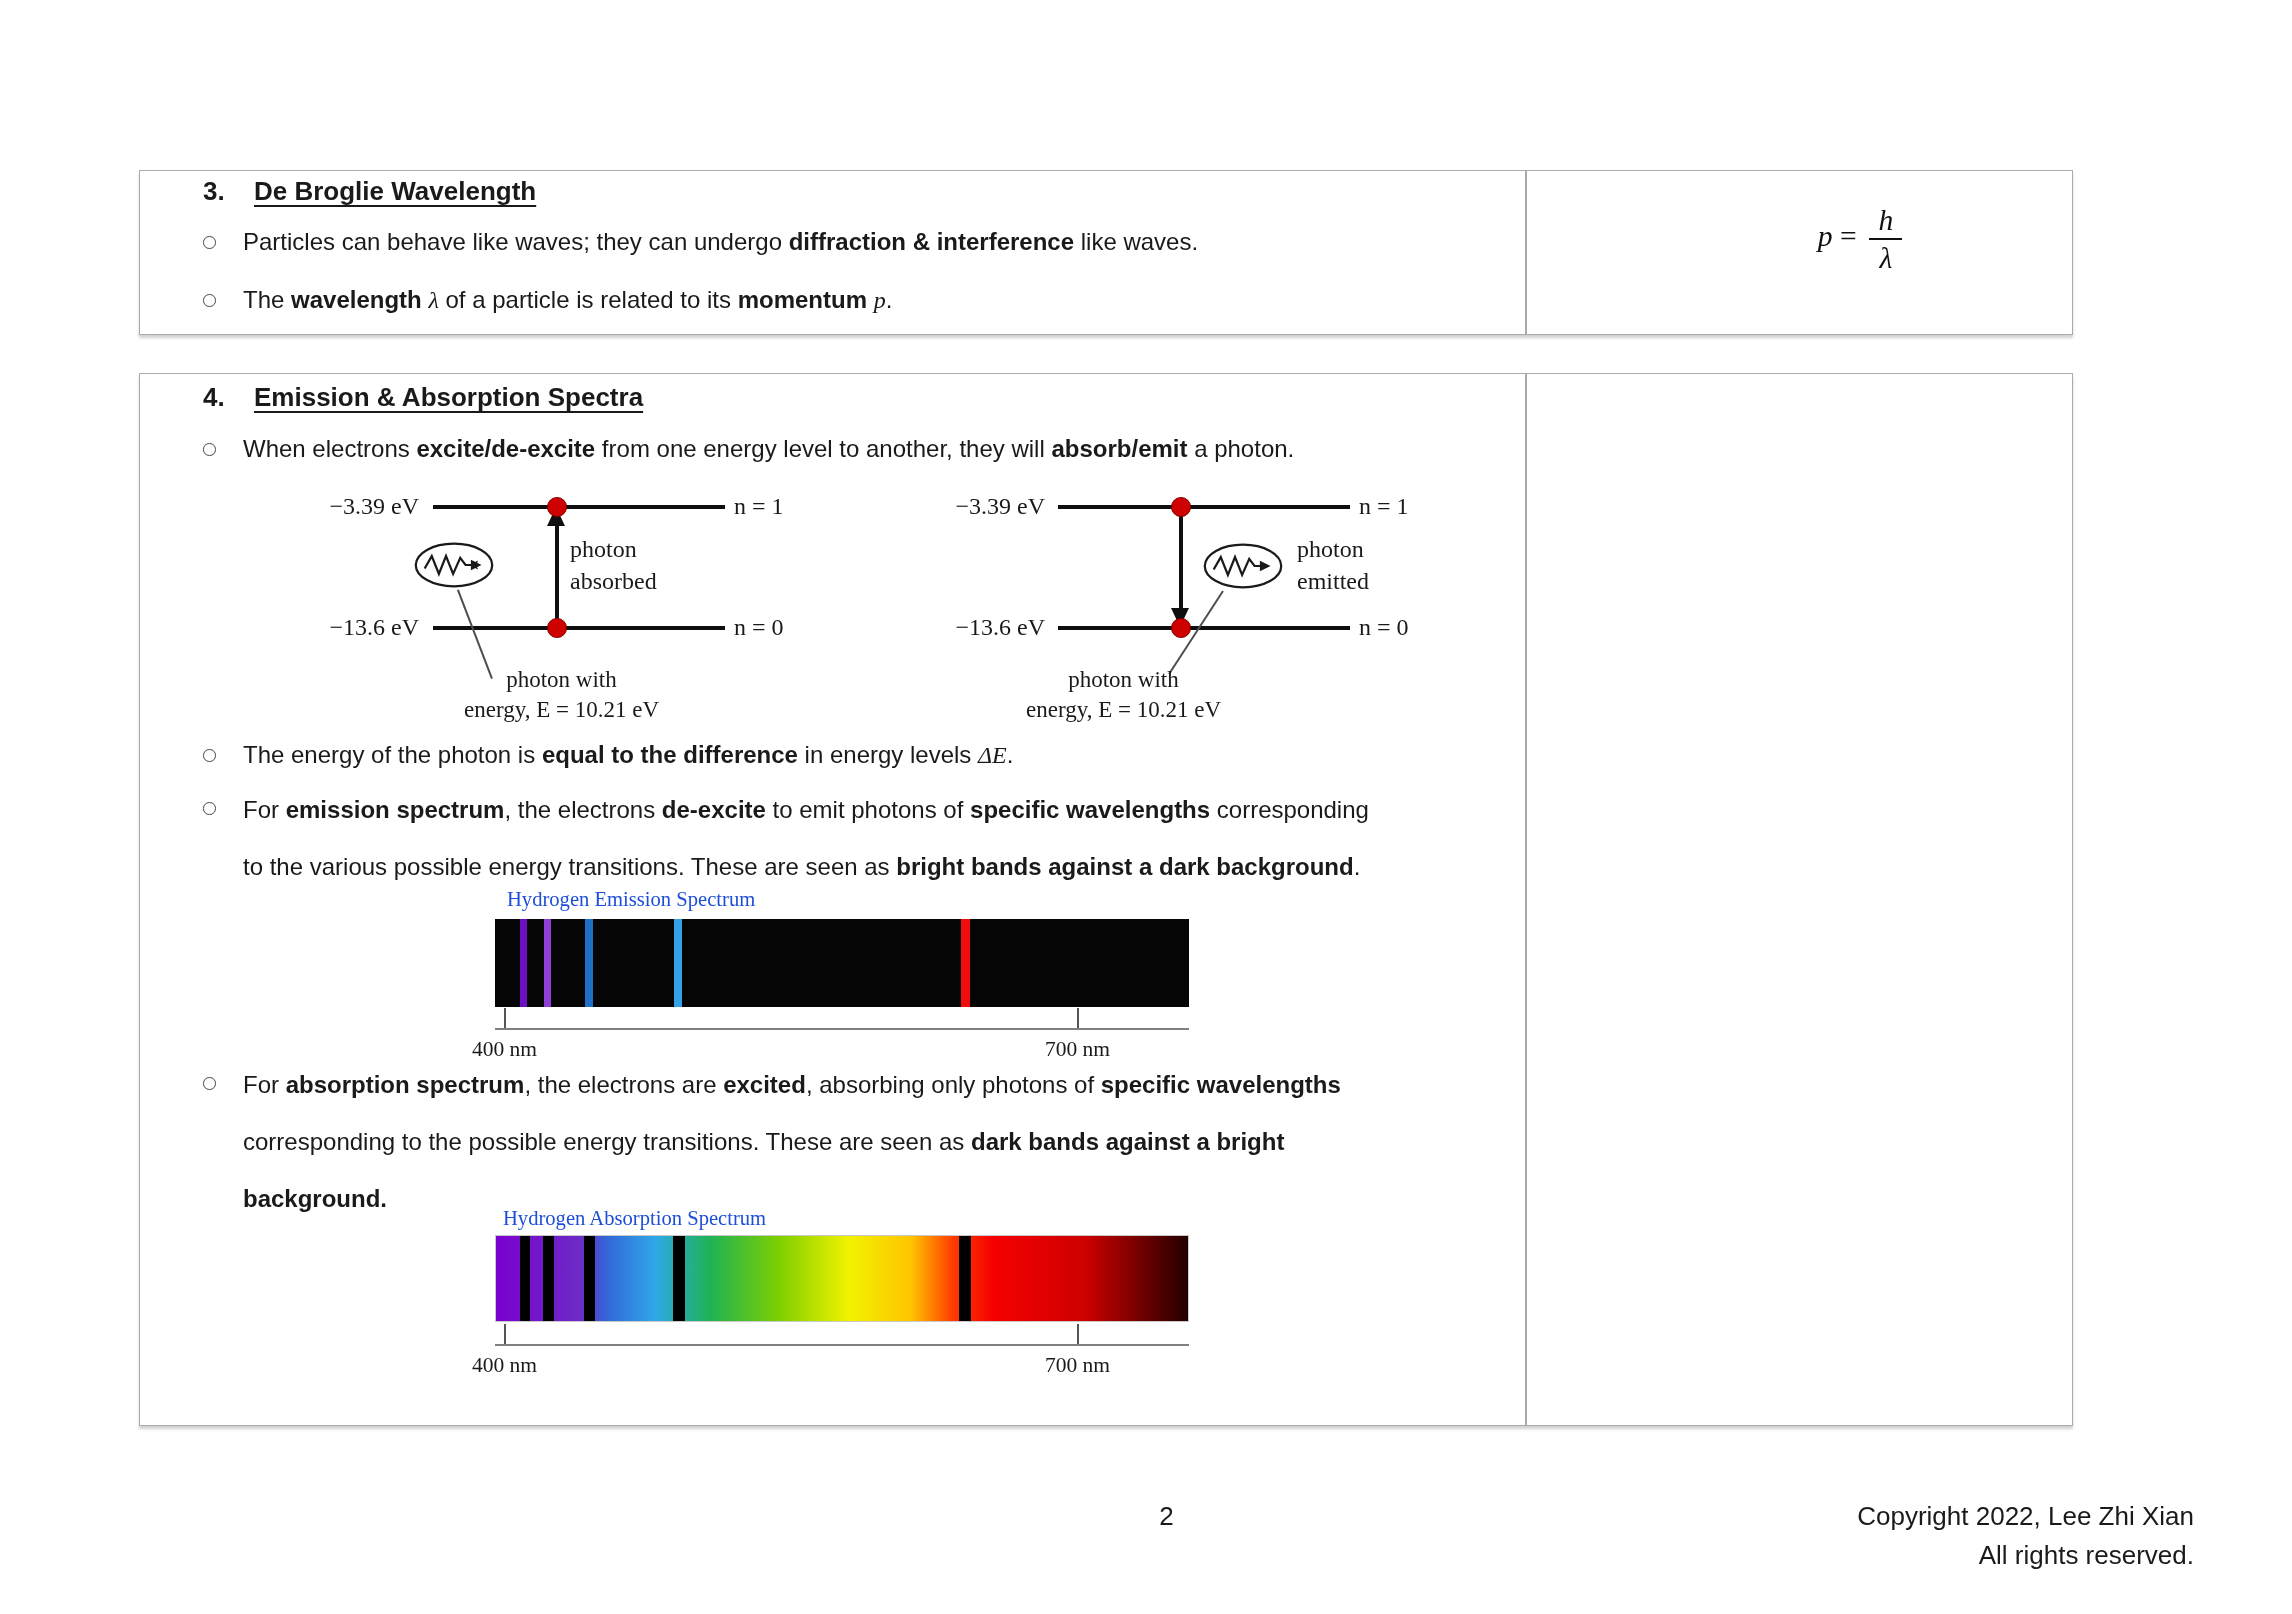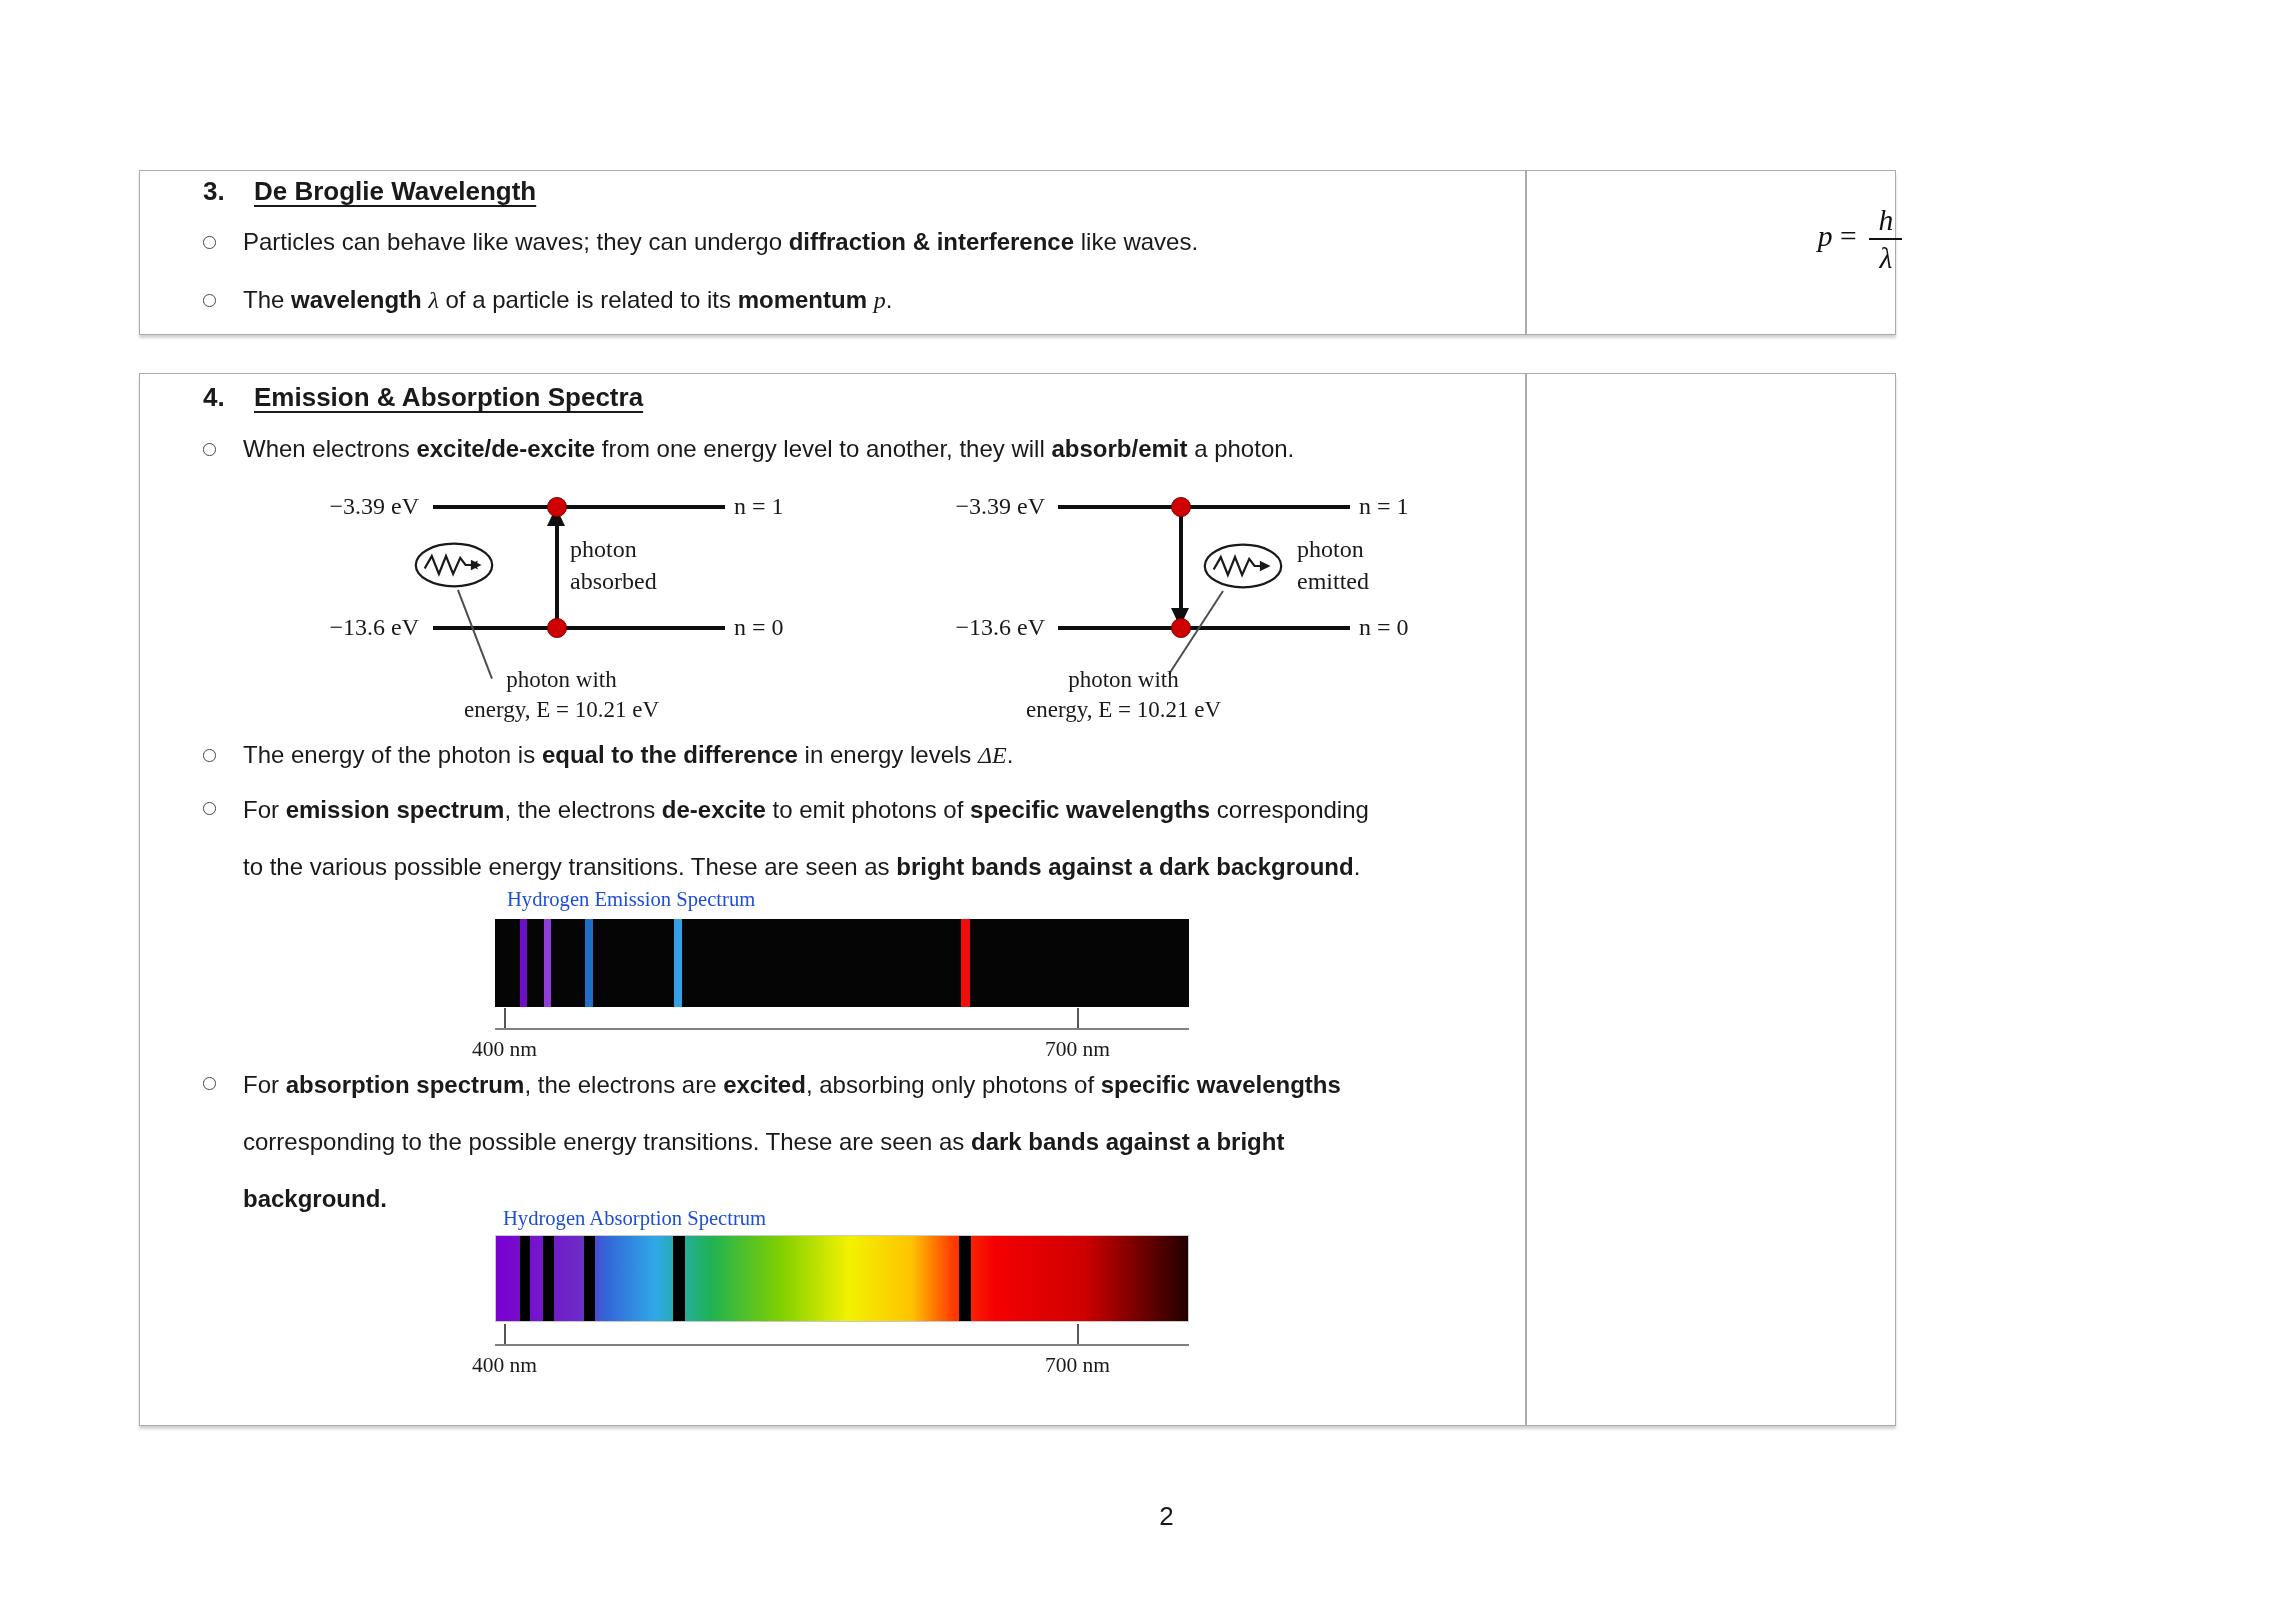--- a/index.html
+++ b/index.html
@@ -6,21 +6,21 @@
   html,body { background:#ffffff; }
   .page {
     position:relative; width:2293px; height:1615px; background:#ffffff;
     font-family:"Liberation Sans", sans-serif; color:#1a1a1a; overflow:hidden;
   }
   
   .header { position:absolute; top:90px; right:99px; text-align:right; font-size:26px; line-height:37px; }
   .footer-page { position:absolute; left:139px; top:1501px; width:2055px; text-align:center; font-size:26px; }
   .footer-copy { position:absolute; right:99px; top:1497px; text-align:right; font-size:26px; line-height:39px; }
   
-  .box { position:absolute; left:139px; width:1757px; border:1.8px solid #ababab; background:#fff;
+  .box { position:absolute; left:139px; width:1934px; border:1.8px solid #ababab; background:#fff;
          box-shadow:0 3.6px 2.7px rgba(0,0,0,0.18); }
   .box1 { top:170px; height:165px; }
   .box2 { top:373px; height:1053px; }
   .vdivider { position:absolute; top:0; bottom:0; left:1385px; width:1.8px; background:#ababab; }
   .sec-title { position:absolute; left:63px; font-size:26px; font-weight:700; }
   .sec-num { display:inline-block; width:51px; }
   .u { text-decoration:underline; text-decoration-thickness:2.2px; text-underline-offset:4.5px; }
   .bullet-marker { position:absolute; left:63px; width:12.5px; height:12.5px; border:1.8px solid #4a4a4a;
                    border-radius:50%; background:#fff; }
   .btext { position:absolute; left:103px; width:1272px; font-size:24px; line-height:30px; white-space:pre-wrap; }
@@ -191,15 +191,19 @@
       <div class="axis-tick" style="left:937px; top:950px;"></div>
       <div class="axis-lbl" style="left:293px; top:979px;">400 nm</div>
       <div class="axis-lbl" style="left:866px; top:979px;">700 nm</div>
     </div>
 
     <div class="vdivider"></div>
 
   </section>
 
   <div class="footer-page">2</div>
+  <div class="footer-copy">
+    <div>Copyright 2022, Lee Zhi Xian</div>
+    <div>All rights reserved.</div>
+  </div>
 
 </div>
 
 
 </body></html>

